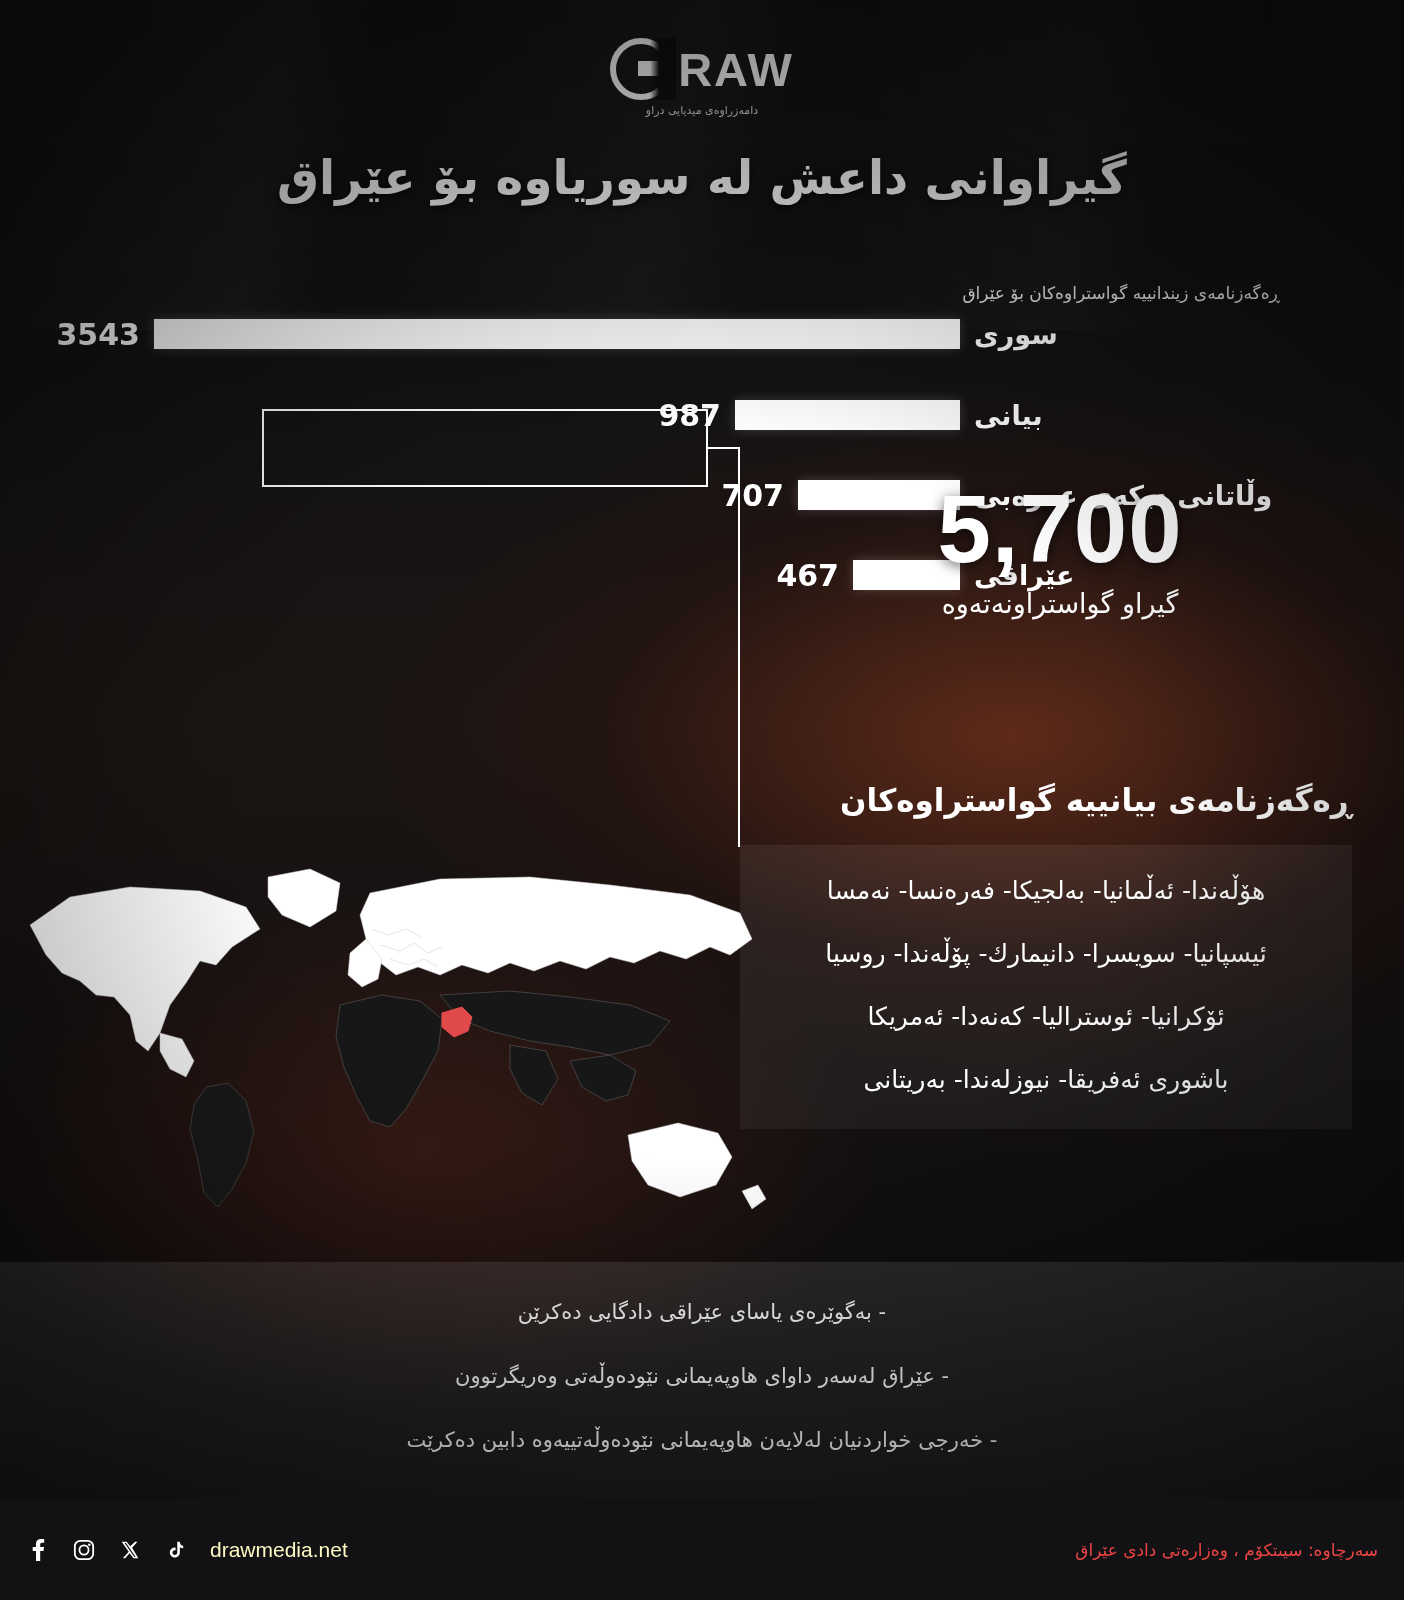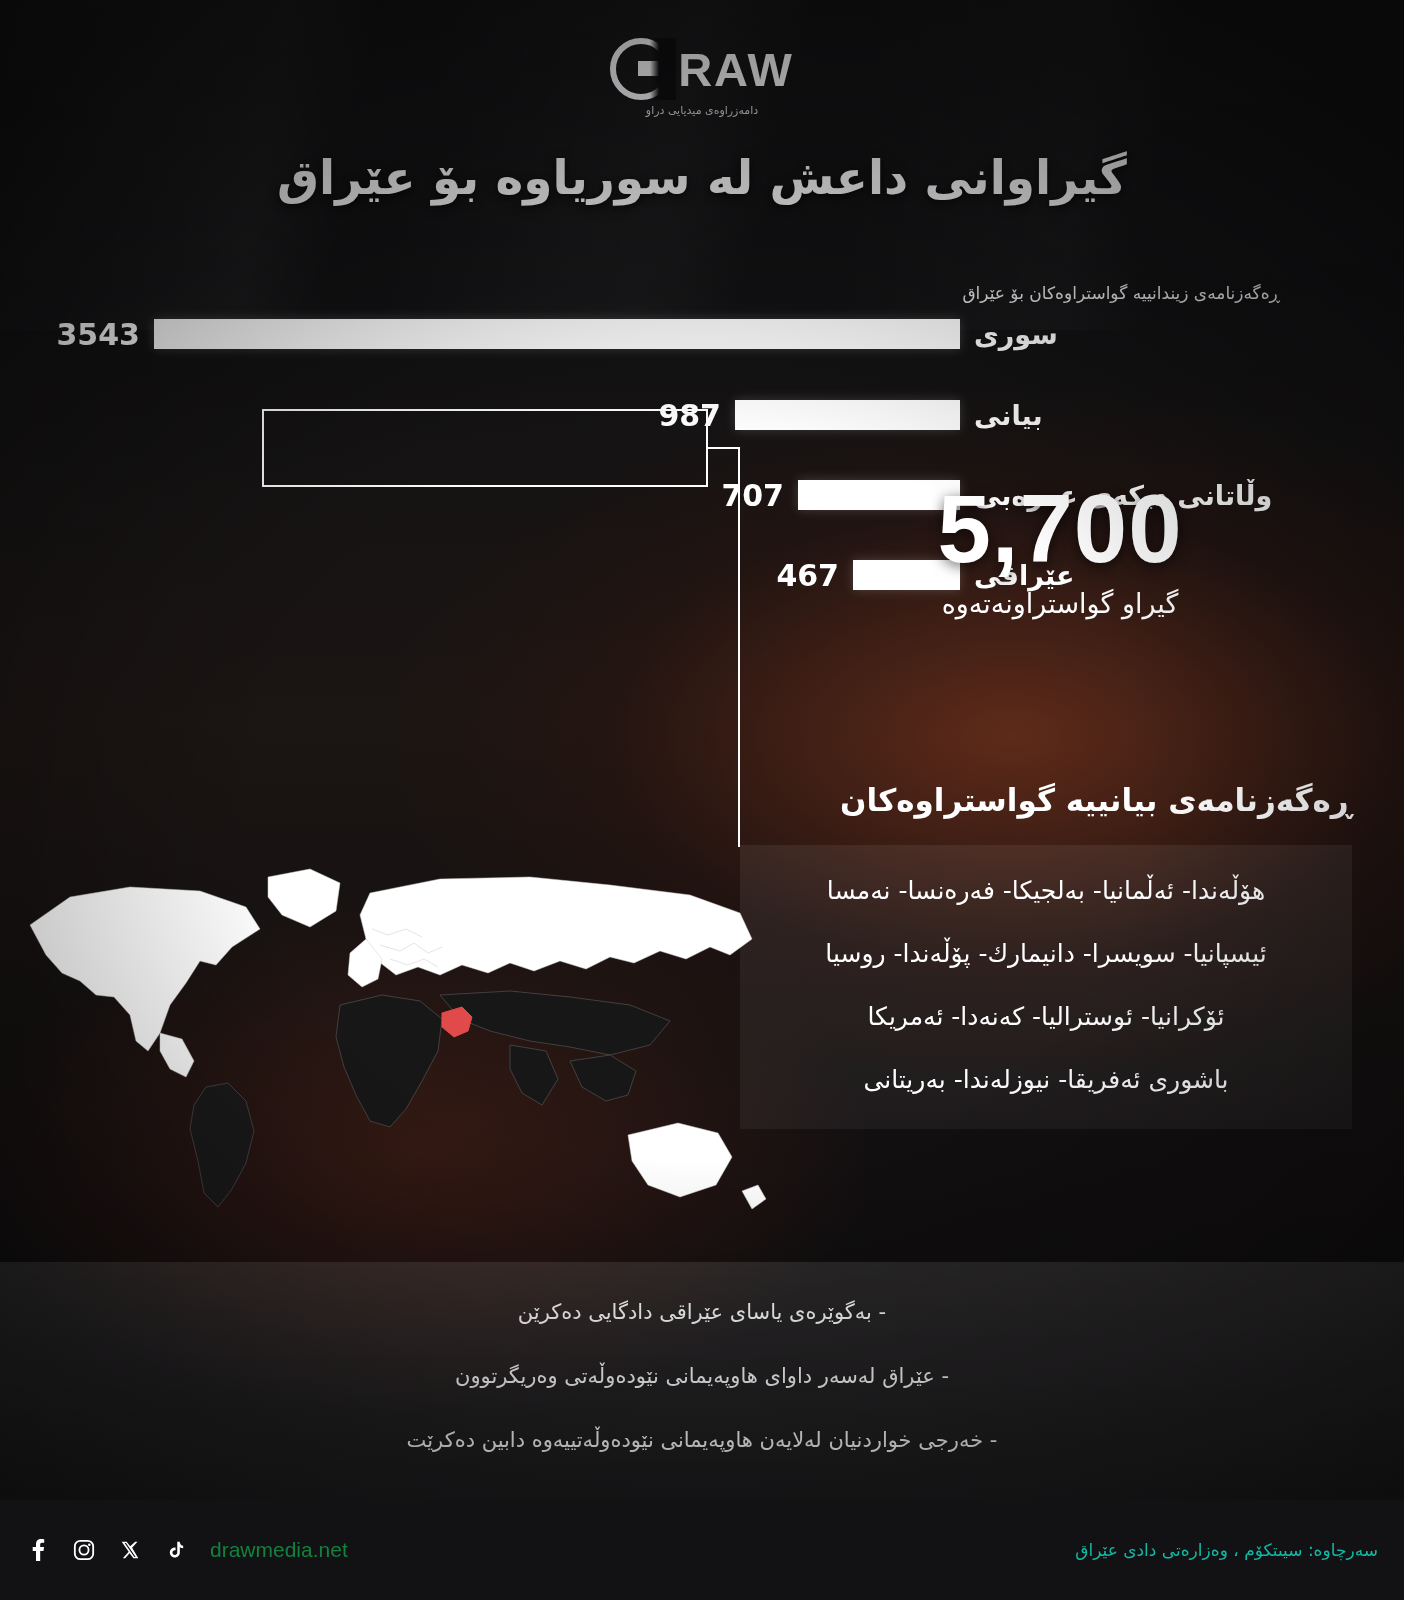--- a/index.html
+++ b/index.html
@@ -279,28 +279,28 @@
   .social .ic {
     width: 24px; height: 24px;
     display: flex; align-items: center; justify-content: center;
     color: #ffffff;
     font-size: 19px;
     font-weight: bold;
     font-family: "Liberation Sans", sans-serif;
   }
   .site {
     font-size: 21px;
-    color: #15803d;
+    color: #fef9c3;
     margin-right: 6px;
     font-family: "Liberation Sans", sans-serif;
   }
   .source {
     direction: rtl;
     font-size: 17px;
-    color: #14b8a6;
+    color: #ef4444;
   }
 </style>
 </head>
 <body>
 
 <div class="poster">
   <div class="streaks"></div>
 
   <div class="logo-wrap">
     <div class="logo-row">

